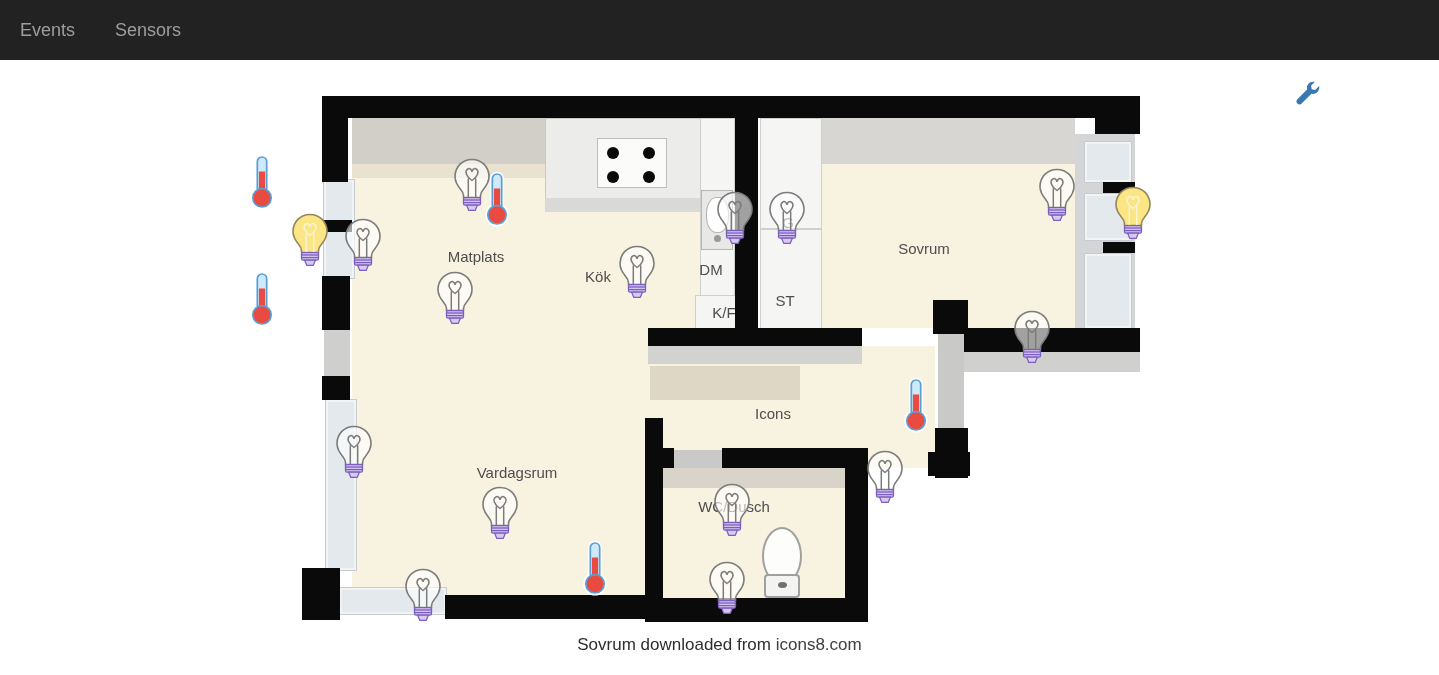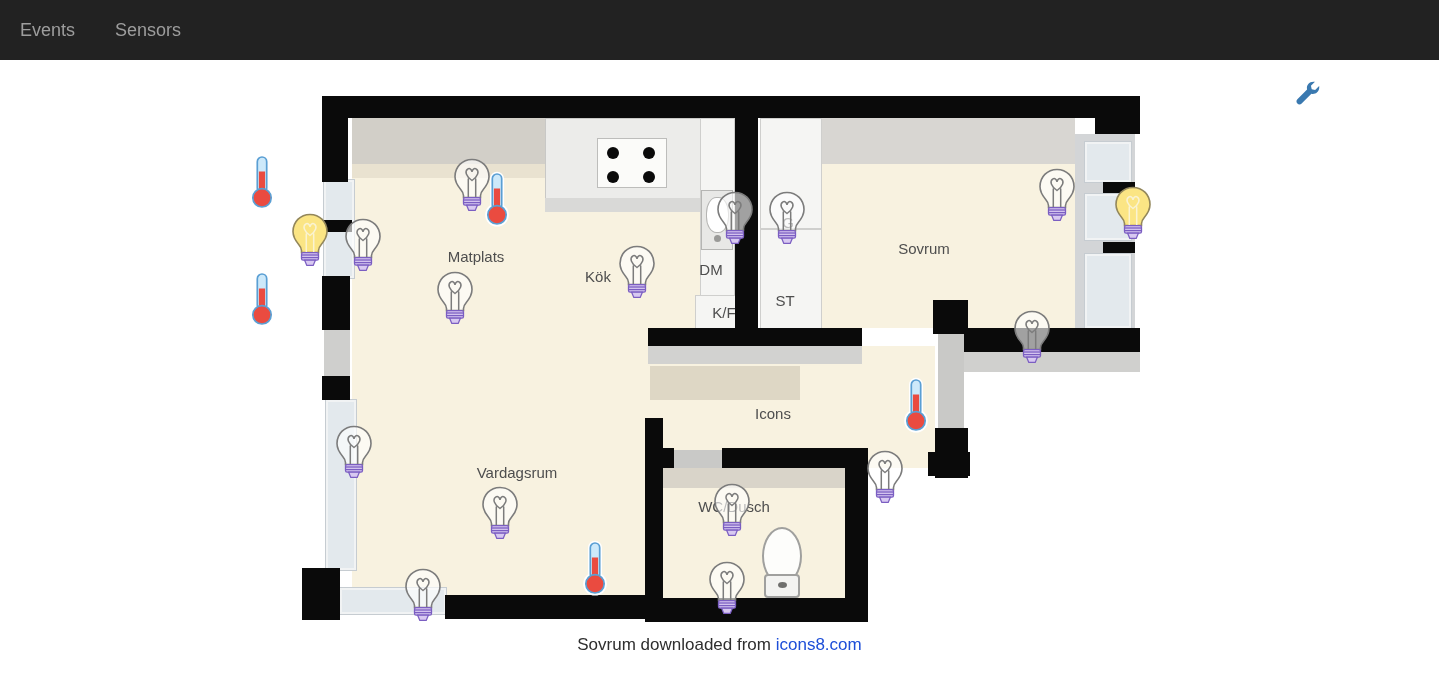--- a/index.html
+++ b/index.html
@@ -48,21 +48,21 @@
   .bulb .basefill{fill:#d8c9f1;stroke:#7b5ec2;stroke-width:1.3;}
   .bulb .baseline{stroke:#7b5ec2;stroke-width:1.3;}
   .bulb.off .glass{fill:rgba(255,255,255,.62);stroke:#7c7c7c;}
   .bulb.off .filament{stroke:#7c7c7c;}
   .bulb.on .glass{fill:#fbe584;stroke:#93875b;}
   .bulb.on .filament{stroke:#faf3d2;}
 
   .wrench{position:absolute;left:1293px;top:20px;z-index:6;cursor:pointer;}
 
   .credit{position:absolute;left:0;right:0;top:575px;text-align:center;font-size:17px;color:#2e2e2e;z-index:4;}
-  .credit a{color:#1d4ed8;text-decoration:none;}
+  .credit a{color:#404040;text-decoration:none;}
 </style>
 </head>
 <body>
 
 <header>
   <ul class="nav">
       <li>
         <a href="#">Events</a>
       </li>
       <li>

